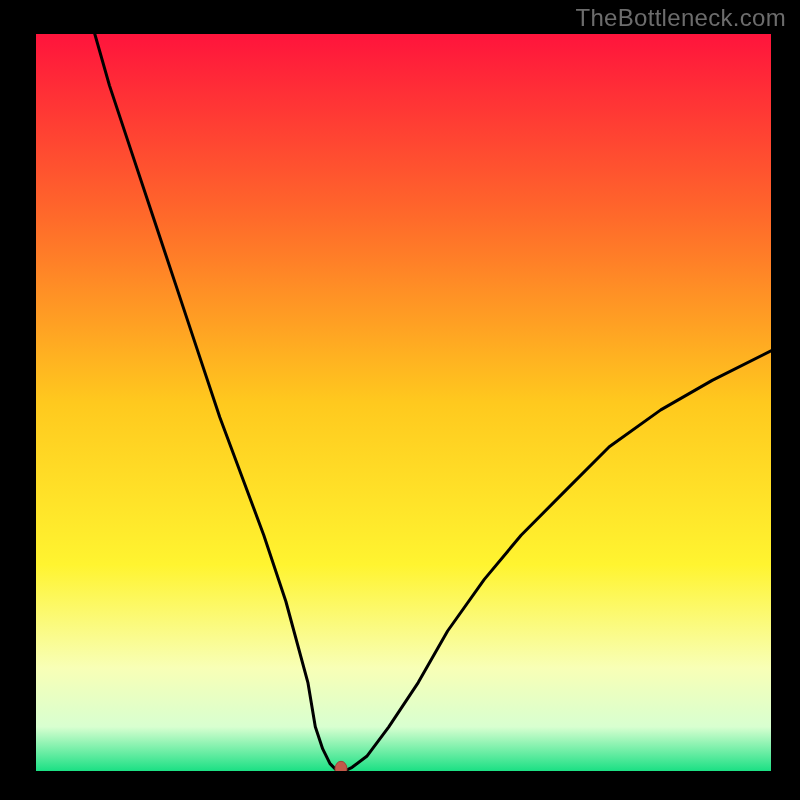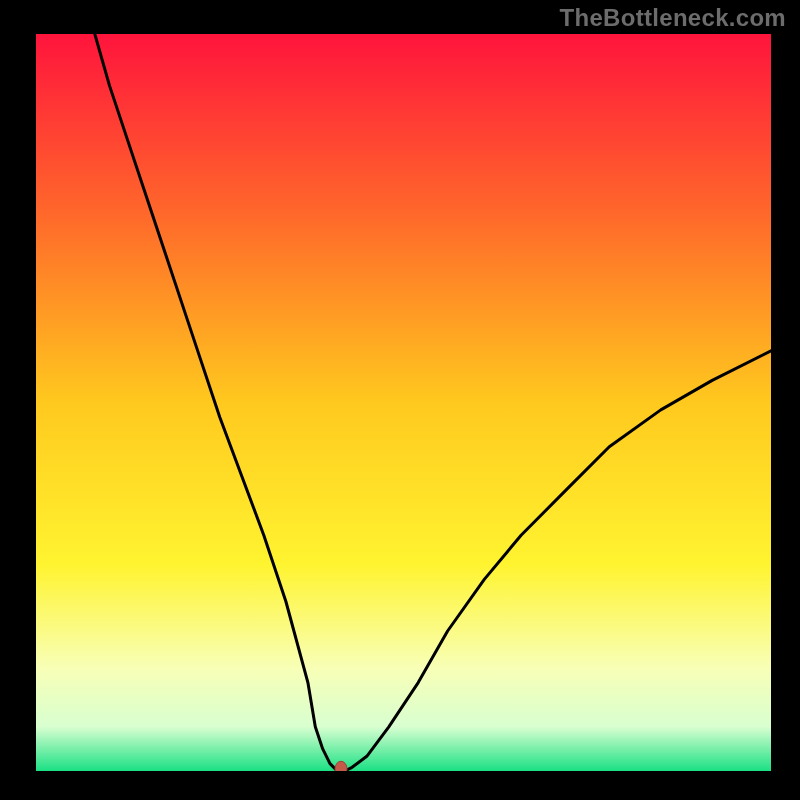--- a/index.html
+++ b/index.html
@@ -11,21 +11,21 @@
     position: relative;
     overflow: hidden;
     font-family: Arial, Helvetica, sans-serif;
   }
   .watermark {
     position: absolute;
     top: 4px;
     right: 14px;
     color: #6c6c6c;
     font-size: 24px;
-    font-weight: 700;
+    font-weight: 400;
     z-index: 30;
     letter-spacing: 0.3px;
   }
   .frame {
     position: absolute;
     left: 0;
     top: 0;
     width: 800px;
     height: 800px;
     box-sizing: border-box;

